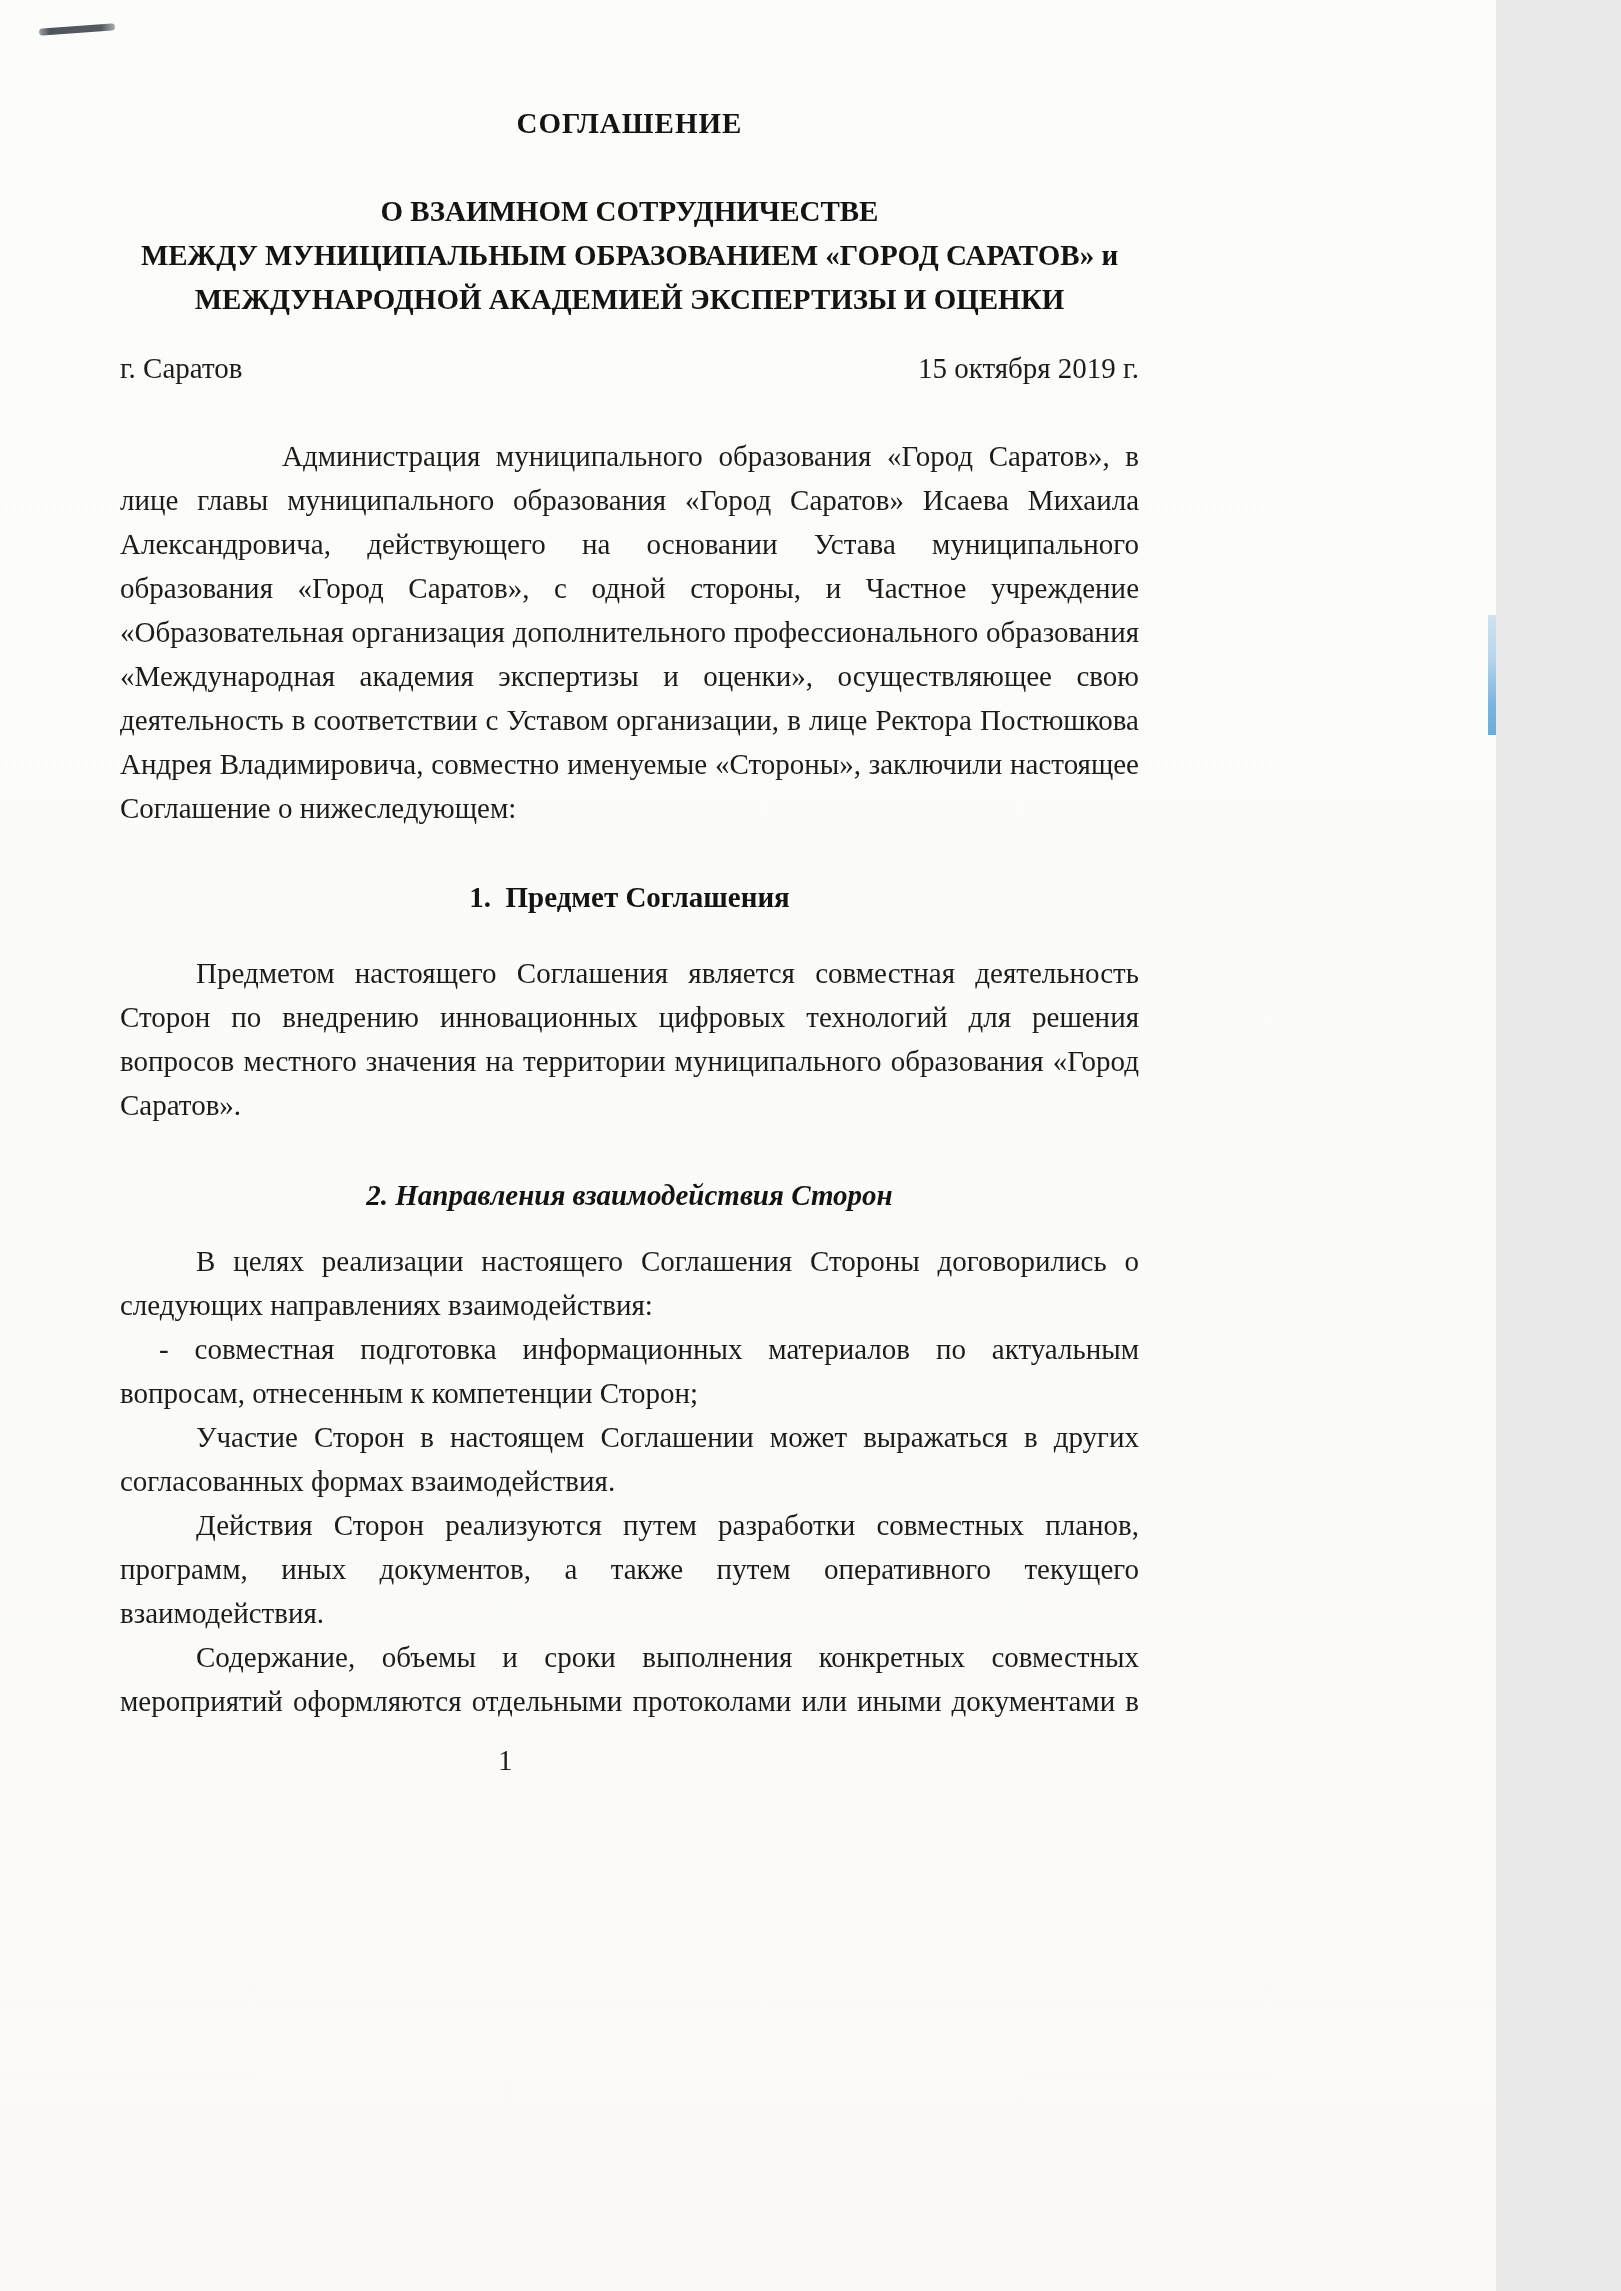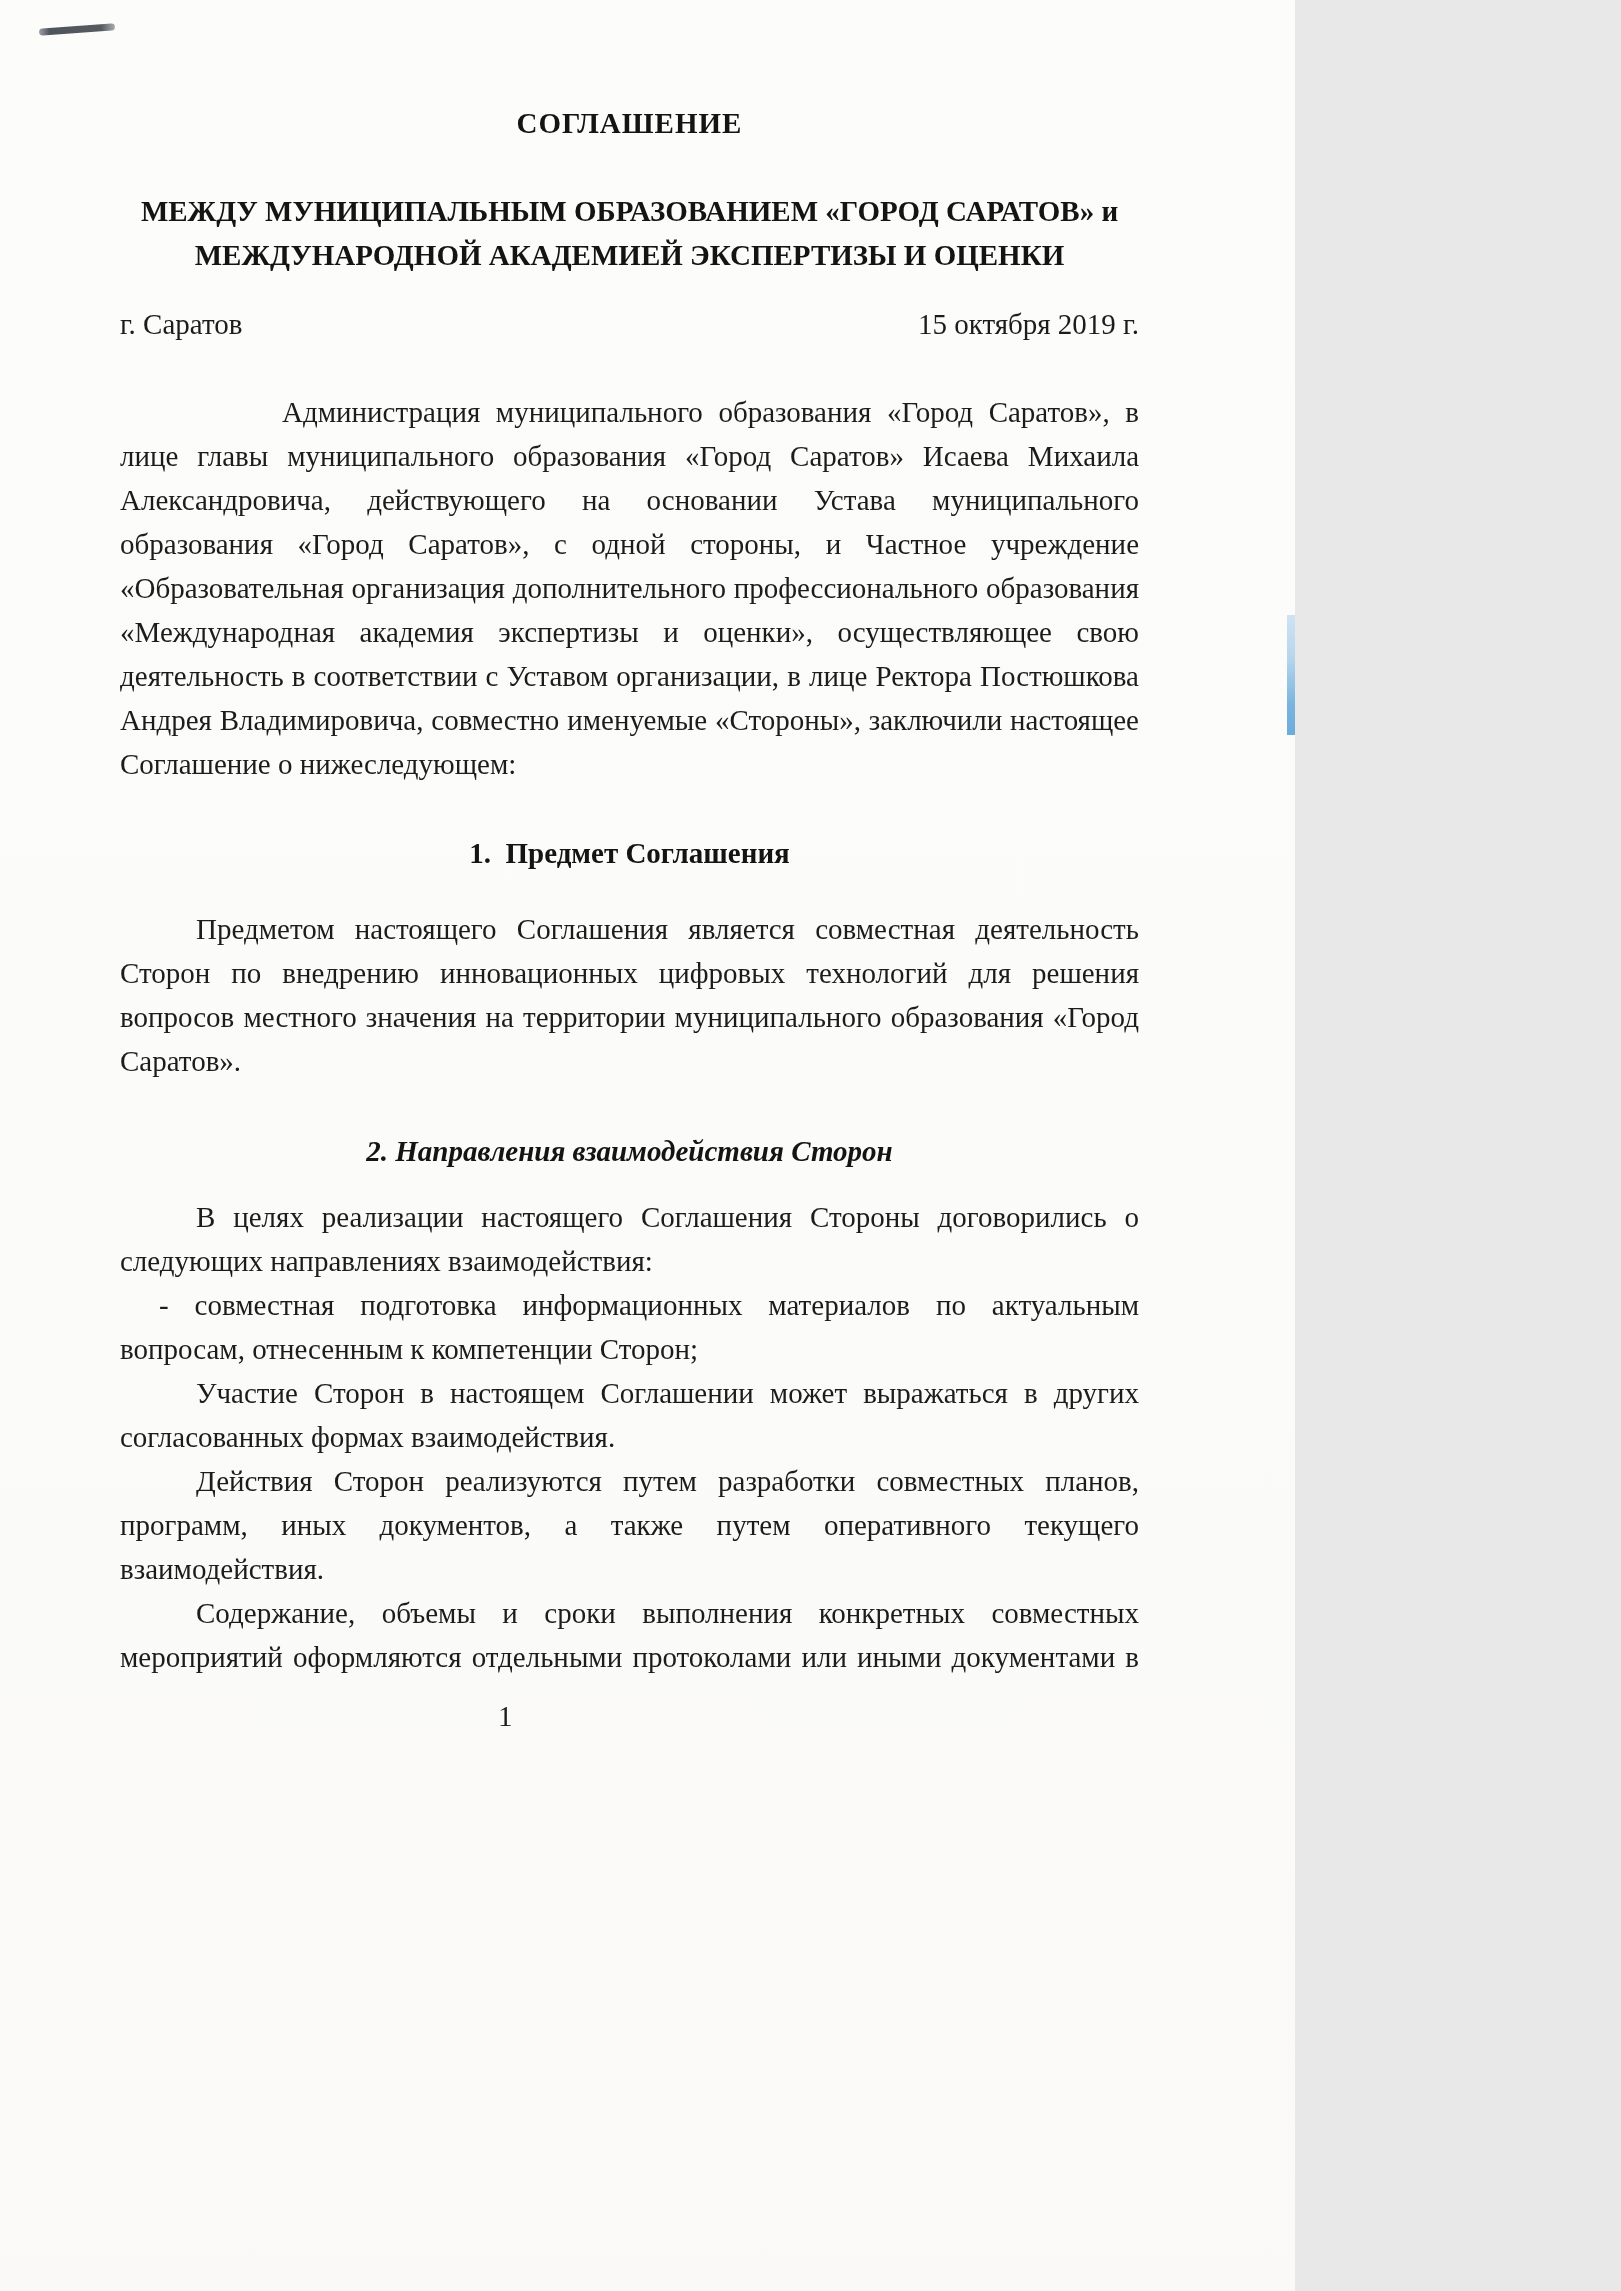--- a/index.html
+++ b/index.html
@@ -2,21 +2,21 @@
 <html lang="ru"><head>
 <meta charset="utf-8">
 <style>
   html, body {
     margin: 0;
     padding: 0;
     background: #e8e8e8;
   }
   .page {
     position: relative;
-    width: 1295px;
+    width: 1496px;
     height: 2292px;
     margin: 0;
     background: linear-gradient(180deg, #fcfcfb 0%, #fbfbf9 55%, #faf9f7 100%);
     overflow: hidden;
     font-family: "Liberation Serif", "DejaVu Serif", serif;
     color: #1c1c1c;
   }
   
   .pen-mark {
     position: absolute;
@@ -101,20 +101,21 @@
 <div class="page">
 
   <div class="pen-mark"></div>
   <div class="blue-strip"></div>
 
   <div class="content">
 
     <h1 class="doc-title">СОГЛАШЕНИЕ</h1>
 
     <div class="doc-subtitle">
+      <div>О ВЗАИМНОМ СОТРУДНИЧЕСТВЕ</div>
       <div>МЕЖДУ МУНИЦИПАЛЬНЫМ ОБРАЗОВАНИЕМ «ГОРОД САРАТОВ» и</div>
       <div>МЕЖДУНАРОДНОЙ АКАДЕМИЕЙ ЭКСПЕРТИЗЫ И ОЦЕНКИ</div>
     </div>
 
     <div class="meta-row">
       <span>г. Саратов</span>
       <span>15 октября 2019 г.</span>
     </div>
 
     <p class="intro">Администрация муниципального образования «Город Саратов», в лице главы муниципального образования «Город Саратов» Исаева Михаила Александровича, действующего на основании Устава муниципального образования «Город Саратов», с одной стороны, и Частное учреждение «Образовательная организация дополнительного профессионального образования «Международная академия экспертизы и оценки», осуществляющее свою деятельность в соответствии с Уставом организации, в лице Ректора Постюшкова Андрея Владимировича, совместно именуемые «Стороны», заключили настоящее Соглашение о нижеследующем:</p>

